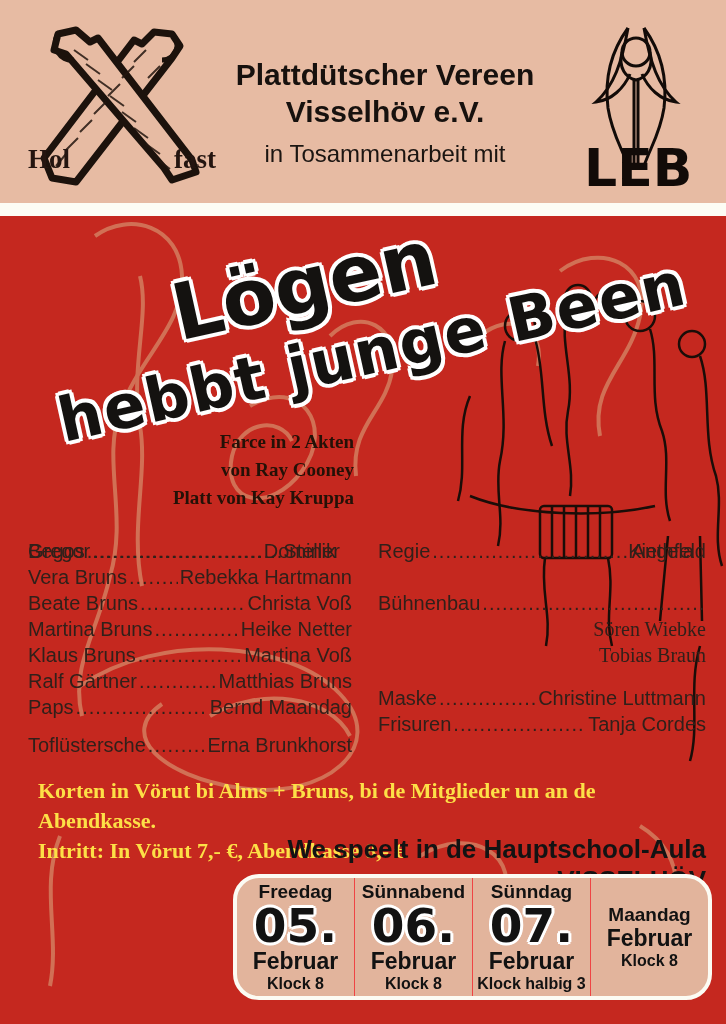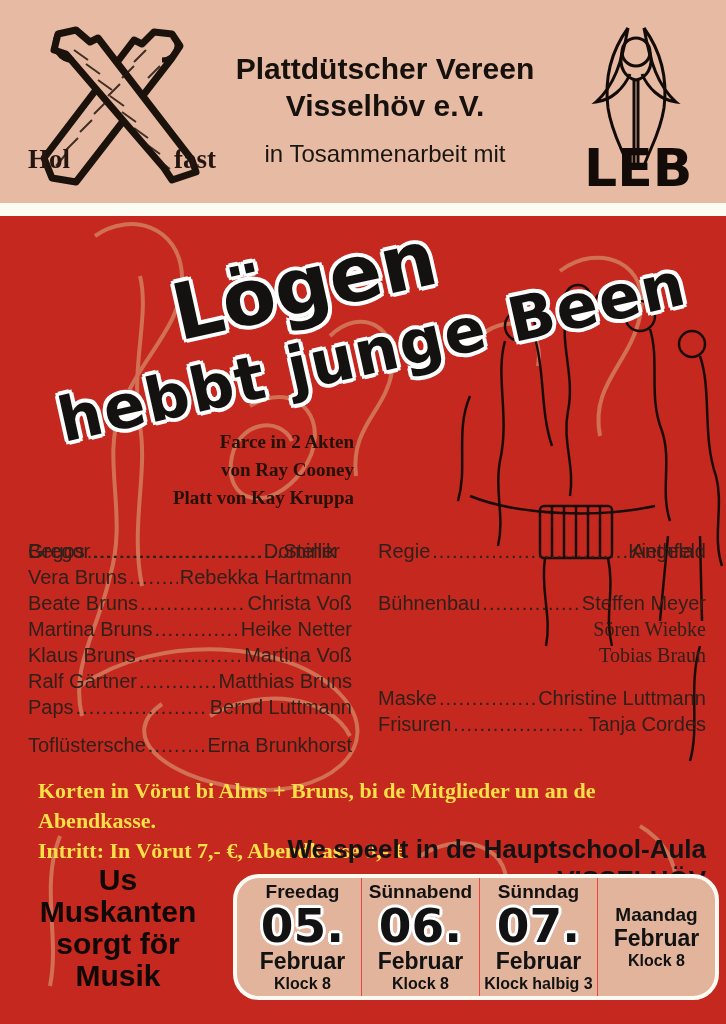--- a/index.html
+++ b/index.html
@@ -4,21 +4,21 @@
 <style>
   html,body{margin:0;padding:0;background:#666;}
   #poster{position:relative;width:726px;height:1024px;overflow:hidden;
           background:#c5281f;font-family:"Liberation Sans",sans-serif;}
 
   
   .header{position:absolute;top:0;left:0;width:726px;height:203px;background:#e7bba3;}
   .white-strip{position:absolute;top:203px;left:0;width:726px;height:13px;background:#fdfcf4;}
   .holfast{position:absolute;left:14px;top:10px;width:210px;height:188px;}
   .holfast text{font-family:"Liberation Serif",serif;font-weight:bold;fill:#241510;}
-  .org{position:absolute;left:220px;top:50px;width:330px;text-align:center;
+  .org{position:absolute;left:220px;top:56px;width:330px;text-align:center;
        font-weight:bold;font-size:30px;line-height:37px;color:#17110e;}
   .coop{position:absolute;left:220px;top:140px;width:330px;text-align:center;
         font-size:24px;color:#1b1511;}
   .leb{position:absolute;left:556px;top:16px;width:160px;height:180px;}
 
   
   .sketch{position:absolute;top:216px;left:0;width:726px;height:808px;z-index:1;}
 
   
   .title-wrap{position:absolute;left:0;top:230px;width:726px;z-index:3;
@@ -52,21 +52,21 @@
   .tickets{position:absolute;left:38px;top:776px;width:670px;z-index:3;
            font-family:"Liberation Serif",serif;font-weight:bold;
            font-size:22px;line-height:30px;color:#fde047;}
   .venue{position:absolute;left:150px;top:834px;width:556px;z-index:3;text-align:right;
          font-weight:bold;font-size:26px;color:#131313;}
   .music{position:absolute;left:20px;top:864px;width:196px;z-index:3;text-align:center;
          font-weight:bold;font-size:30px;line-height:32px;color:#0f0805;}
 
   
   .dates{position:absolute;left:233px;top:874px;width:471px;height:118px;z-index:3;
-         background:#e2b49c;border:4px solid #fcfbf3;border-radius:26px;display:flex;padding-left:7px;}
+         background:#e2b49c;border:4px solid #fcfbf3;border-radius:26px;display:flex;}
   .date-col{flex:1;display:flex;flex-direction:column;align-items:center;
             justify-content:center;color:#121212;}
   .date-col + .date-col{border-left:1px solid #ef4444;}
   .date-day{font-weight:bold;font-size:19px;line-height:22px;}
   .date-num{font-family:"DejaVu Sans",sans-serif;font-weight:bold;font-size:47px;line-height:46px;
             text-shadow:3px 0 0 #fff,-3px 0 0 #fff,0 3px 0 #fff,0 -3px 0 #fff,
             2px 2px 0 #fff,-2px 2px 0 #fff,2px -2px 0 #fff,-2px -2px 0 #fff;text-align:right;}
   .date-month{font-weight:bold;font-size:23px;line-height:25px;}
   .date-time{font-weight:bold;font-size:16px;line-height:20px;}
 </style>
@@ -200,21 +200,21 @@
       <span>Martina Voß</span>
     </div>
     <div class="cast-row">
       <span>Ralf Gärtner</span>
       <span class="leader">................................................................................</span>
       <span>Matthias Bruns</span>
     </div>
     <div class="cast-row">
       <span>Paps</span>
       <span class="leader">................................................................................</span>
-      <span>Bernd Luttmann</span>
+      <span>Bernd Maandag</span>
     </div>
     <div class="gap12"></div>
     <div class="cast-row">
       <span>Toflüstersche</span>
       <span class="leader">................................................................................</span>
       <span>Erna Brunkhorst</span>
     </div>
   </div>
 
   <div class="cast cast-right">
@@ -223,21 +223,20 @@
         <span>Regie</span>
         <span class="leader">................................................................................</span>
         <span class="pad-r">Angela</span>
       </span>
       <span class="abs-right">Kiethfeld</span>
     </div>
     <div class="gap26"></div>
     <div class="cast-row">
       <span>Bühnenbau</span>
       <span class="leader">................................................................................</span>
-      <span>Steffen Meyer</span>
     </div>
     <div class="cast-row right-only">
       <span>Sören Wiebke</span>
     </div>
     <div class="cast-row right-only">
       <span>Tobias Braun</span>
     </div>
     <div class="gap17"></div>
     <div class="cast-row">
       <span>Maske</span>
@@ -251,26 +250,20 @@
     </div>
   </div>
 
   <div class="tickets">
     <div>Korten in Vörut bi Alms + Bruns, bi de Mitglieder un an de Abendkasse.</div>
     <div>Intritt: In Vörut 7,- €, Abendkasse 8,- €</div>
   </div>
 
   <div class="venue">We speelt in de Hauptschool-Aula VISSELHÖV</div>
 
-  <div class="music">
-    <div>Us</div>
-    <div>Muskanten</div>
-    <div>sorgt för</div>
-    <div>Musik</div>
-  </div>
 
   <div class="dates">
     <div class="date-col">
       <div class="date-day">Freedag</div>
       <div class="date-num">05.</div>
       <div class="date-month">Februar</div>
       <div class="date-time">Klock 8</div>
     </div>
     <div class="date-col">
       <div class="date-day">Sünnabend</div>

